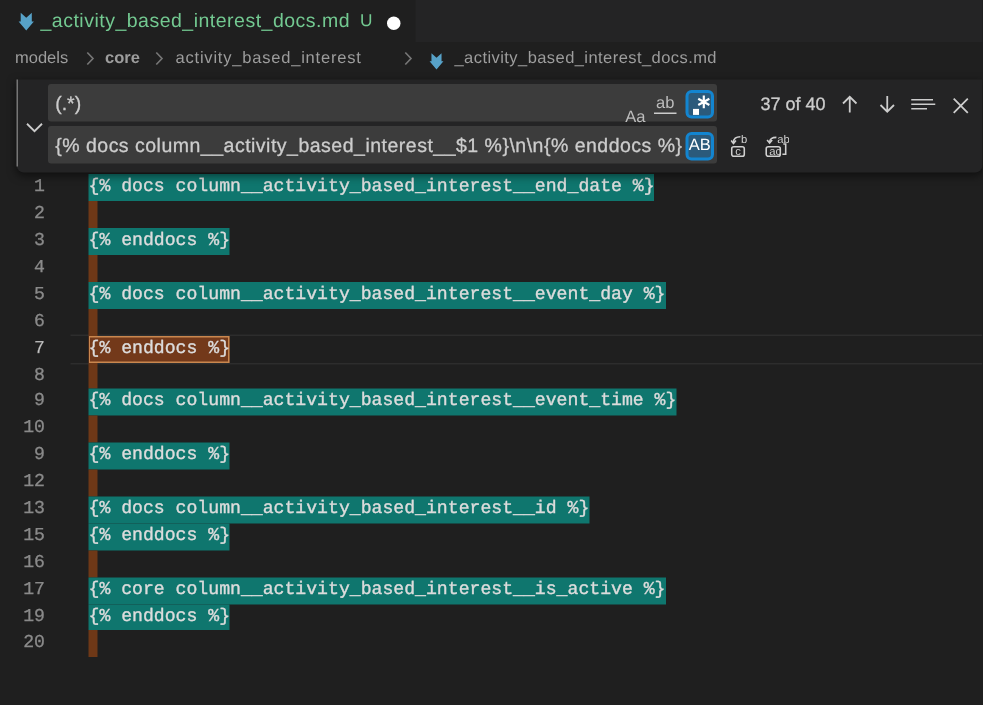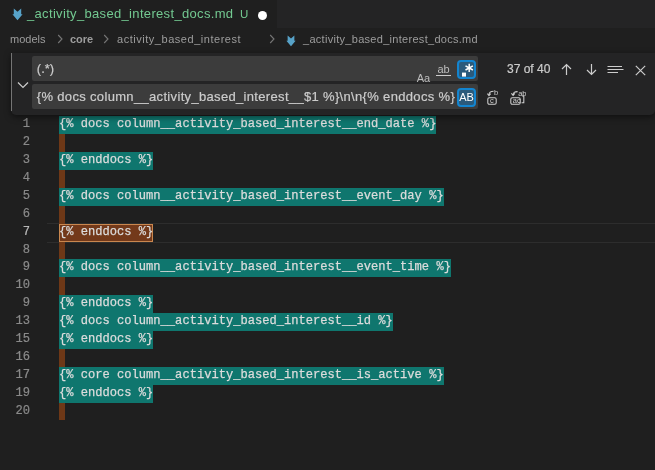--- a/index.html
+++ b/index.html
@@ -84,20 +84,21 @@
     <div class="row"><span class="num">2</span><span class="sp"></span><span class="m0"></span></div>
     <div class="row"><span class="num">3</span><span class="sp"></span><span class="code m">{% enddocs %}</span></div>
     <div class="row"><span class="num">4</span><span class="sp"></span><span class="m0"></span></div>
     <div class="row"><span class="num">5</span><span class="sp"></span><span class="code m">{% docs column__activity_based_interest__event_day %}</span></div>
     <div class="row"><span class="num">6</span><span class="sp"></span><span class="m0"></span></div>
     <div class="row"><span class="num" style="color:#c6c6c6;">7</span><span class="sp"></span><span class="code m cur">{% enddocs %}</span></div>
     <div class="row"><span class="num">8</span><span class="sp"></span><span class="m0"></span></div>
     <div class="row"><span class="num">9</span><span class="sp"></span><span class="code m">{% docs column__activity_based_interest__event_time %}</span></div>
     <div class="row"><span class="num">10</span><span class="sp"></span><span class="m0"></span></div>
     <div class="row"><span class="num">9</span><span class="sp"></span><span class="code m">{% enddocs %}</span></div>
+    <div class="row"><span class="num">12</span><span class="sp"></span><span class="m0"></span></div>
     <div class="row"><span class="num">13</span><span class="sp"></span><span class="code m">{% docs column__activity_based_interest__id %}</span></div>
     <div class="row"><span class="num">15</span><span class="sp"></span><span class="code m">{% enddocs %}</span></div>
     <div class="row"><span class="num">16</span><span class="sp"></span><span class="m0"></span></div>
     <div class="row"><span class="num">17</span><span class="sp"></span><span class="code m">{% core column__activity_based_interest__is_active %}</span></div>
     <div class="row"><span class="num">19</span><span class="sp"></span><span class="code m">{% enddocs %}</span></div>
     <div class="row"><span class="num">20</span><span class="sp"></span><span class="m0"></span></div>
   </div>
 </div>
 
 <div id="findw" class="abs"></div>

